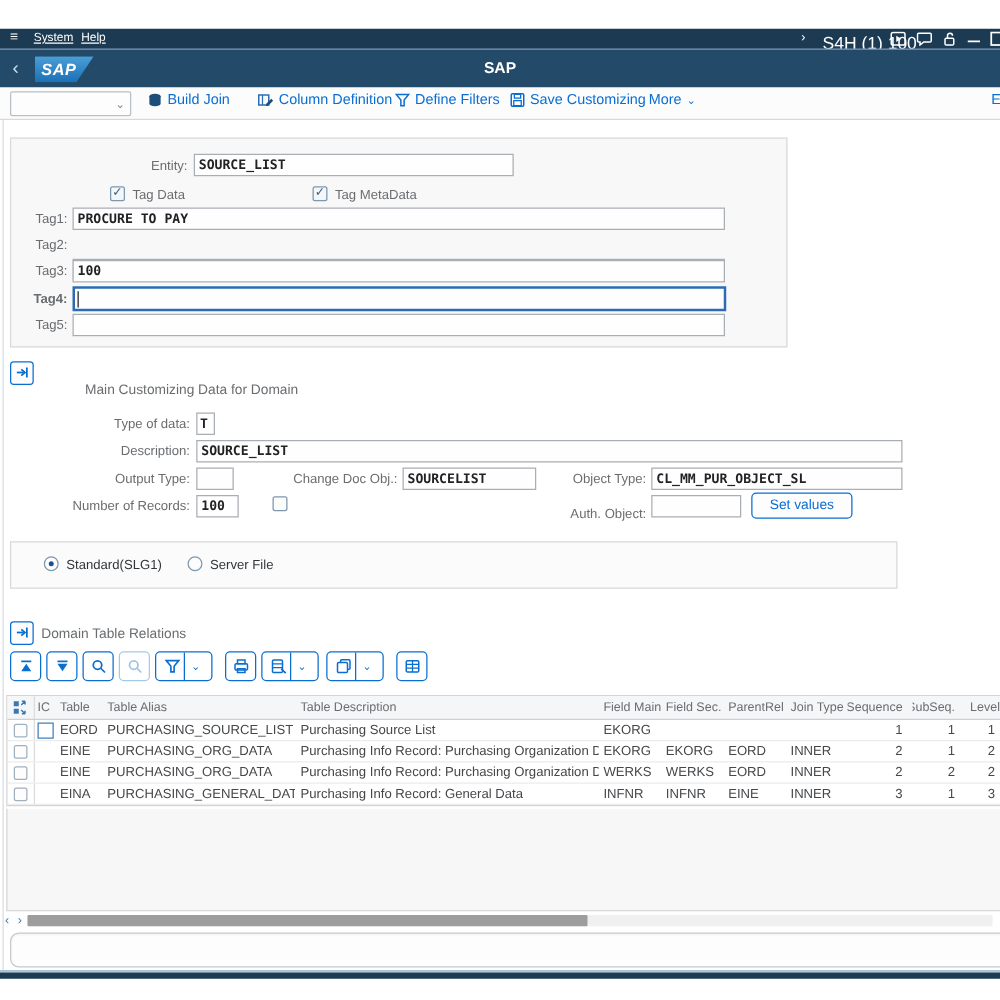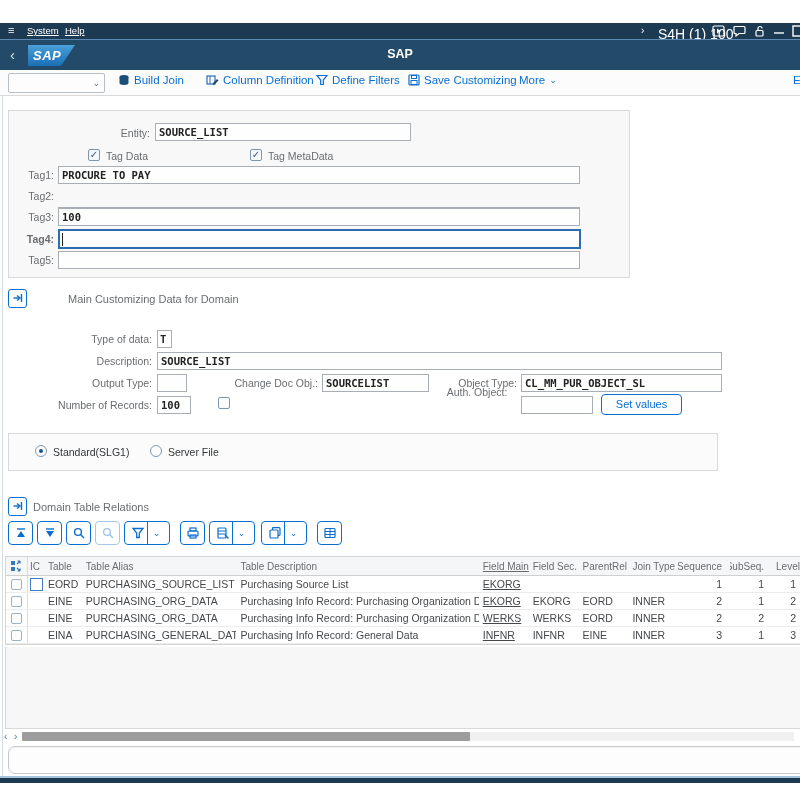--- a/index.html
+++ b/index.html
@@ -85,21 +85,21 @@
   .trow.head { height:19px; background:#f5f6f7; color:#6a6d70; font-size:10px;
                border-bottom:1px solid #cfcfcf; }
   .tc { overflow:hidden; white-space:nowrap; padding-left:4px; height:100%;
         display:flex; align-items:center; }
   .tc.num { justify-content:flex-end; padding-right:8px; padding-left:0; }
   .c-sel { width:22px; border-right:1px solid #dcdcdc; justify-content:center; padding:0; }
   .c-ic { width:16px; padding-left:2px; }
   .c-table { width:38px; }
   .c-alias { width:155px; }
   .c-desc { width:243px; }
-  .c-f1 { width:50px;text-decoration:underline; }
+  .c-f1 { width:50px; }
   .c-f2 { width:50px; }
   .c-prel { width:50px; }
   .c-jt { width:50px; }
   .c-seq { width:52px; }
   .c-sub { width:42px; }
   .c-lvl { width:32px; }
   .row-check { width:11px; height:11px; border:1px solid #9fb0bf; border-radius:2px;
                background:#fdfdfd; }
   .cell-focus { width:13px; height:13px; border:1.5px solid #3f7fbf; background:#ffffff; }
 
@@ -247,21 +247,21 @@
   <span class="lbl" style="left:10px; top:254px; width:44px;">Tag5:</span>
   <div class="input" style="left:58px; top:251px; width:522px; height:18px;"></div>
 
   <div class="section-icon" style="left:8px; top:289px;">
     <svg width="12" height="12" viewBox="0 0 12 12">
         <line x1="9.5" y1="2" x2="9.5" y2="10" stroke="#0a6ed1" stroke-width="1.4"></line>
         <line x1="1.5" y1="6" x2="7" y2="6" stroke="#0a6ed1" stroke-width="1.4"></line>
         <path d="M5 3.5 L8 6 L5 8.5" fill="none" stroke="#0a6ed1" stroke-width="1.4"></path>
       </svg>
   </div>
-  <span class="section-title" style="left:33px; top:293px;padding-left:35px;">Main Customizing Data for Domain</span>
+  <span class="section-title" style="left:33px; top:306px;padding-left:35px;">Main Customizing Data for Domain</span>
 
   <span class="lbl" style="left:40px; top:333px; width:112px;">Type of data:</span>
   <div class="input" style="left:157px; top:330px; width:15px; height:18px; padding:0 2px;">T</div>
 
   <span class="lbl" style="left:40px; top:355px; width:112px;">Description:</span>
   <div class="input" style="left:157px; top:352px; width:565px; height:18px;">SOURCE_LIST</div>
 
   <span class="lbl" style="left:40px; top:377px; width:112px;">Output Type:</span>
   <div class="input" style="left:157px; top:374px; width:30px; height:18px;"></div>
 
@@ -270,21 +270,21 @@
 
   <span class="lbl" style="left:437px; top:377px; width:80px;">Object Type:</span>
   <div class="input" style="left:521px; top:374px; width:201px; height:18px;">CL_MM_PUR_OBJECT_SL</div>
 
   <span class="lbl" style="left:40px; top:399px; width:112px;">Number of Records:</span>
   <div class="input" style="left:157px; top:396px; width:34px; height:18px;">100</div>
 
   <span class="checkbox" style="left:218px; top:397px; background:#fdfdfd;"></span>
   <span class="lbl-l" style="left:235px; top:399px; font-size:10px;margin-top:40px;">EventIDAct</span>
 
-  <span class="lbl" style="left:437px; top:386px; width:80px;text-align:center;">Auth. Object:</span>
+  <span class="lbl" style="left:437px; top:405px; width:80px;">Auth. Object:</span>
   <div class="input" style="left:521px; top:396px; width:72px; height:18px;"></div>
   <div class="sv-btn" style="left:601px; top:394px; width:81px; height:21px; line-height:19px;">Set values</div>
 
   <span class="lbl-l" style="left:12px; top:419px; font-size:12px; color:#32363a;margin-top:12px;">Log</span>
   <div class="groupbox" style="left:8px; top:433px; width:710px; height:38px; background:#fbfbfb;"></div>
   <span class="radio" style="left:35px; top:445px;">
       <span class="dot"></span>
     </span>
   <span class="lbl-l" style="left:53px; top:446px; color:#32363a;">Standard(SLG1)</span>
   <span class="radio" style="left:150px; top:445px;"></span>

